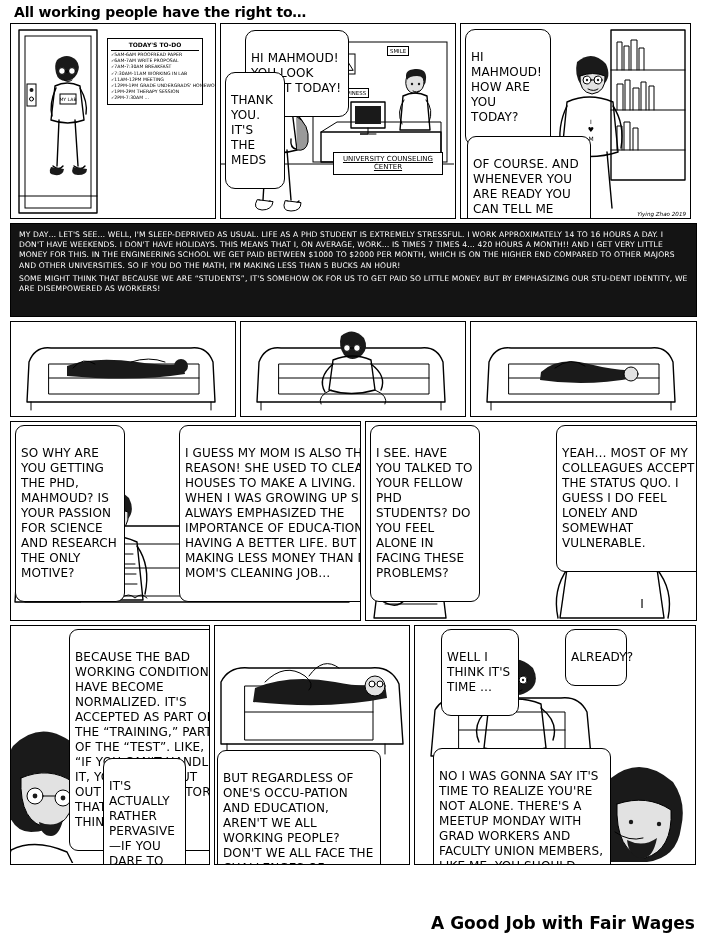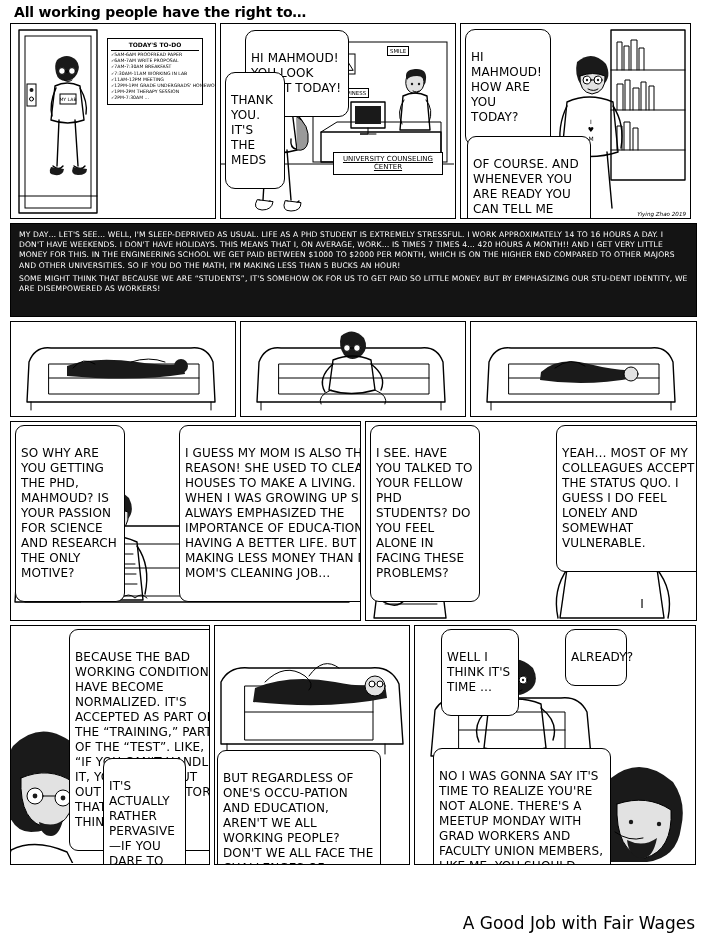--- a/index.html
+++ b/index.html
@@ -17,21 +17,21 @@
   .title-top {
     font-family:"DejaVu Sans", sans-serif;
     font-weight:bold;
     font-size:14px;
     letter-spacing:-0.2px;
     padding:4px 0 3px 4px;
   }
   .title-bottom {
     position:absolute;
     right:12px; bottom:4px;
-    font-weight:normal;
+    font-weight:bold;
     font-size:17px;
   }
 
   
   .row { display:flex; gap:4px; margin-bottom:4px; }
   .panel {
     position:relative;
     border:1.6px solid #000;
     background:#fff;
     overflow:hidden;

